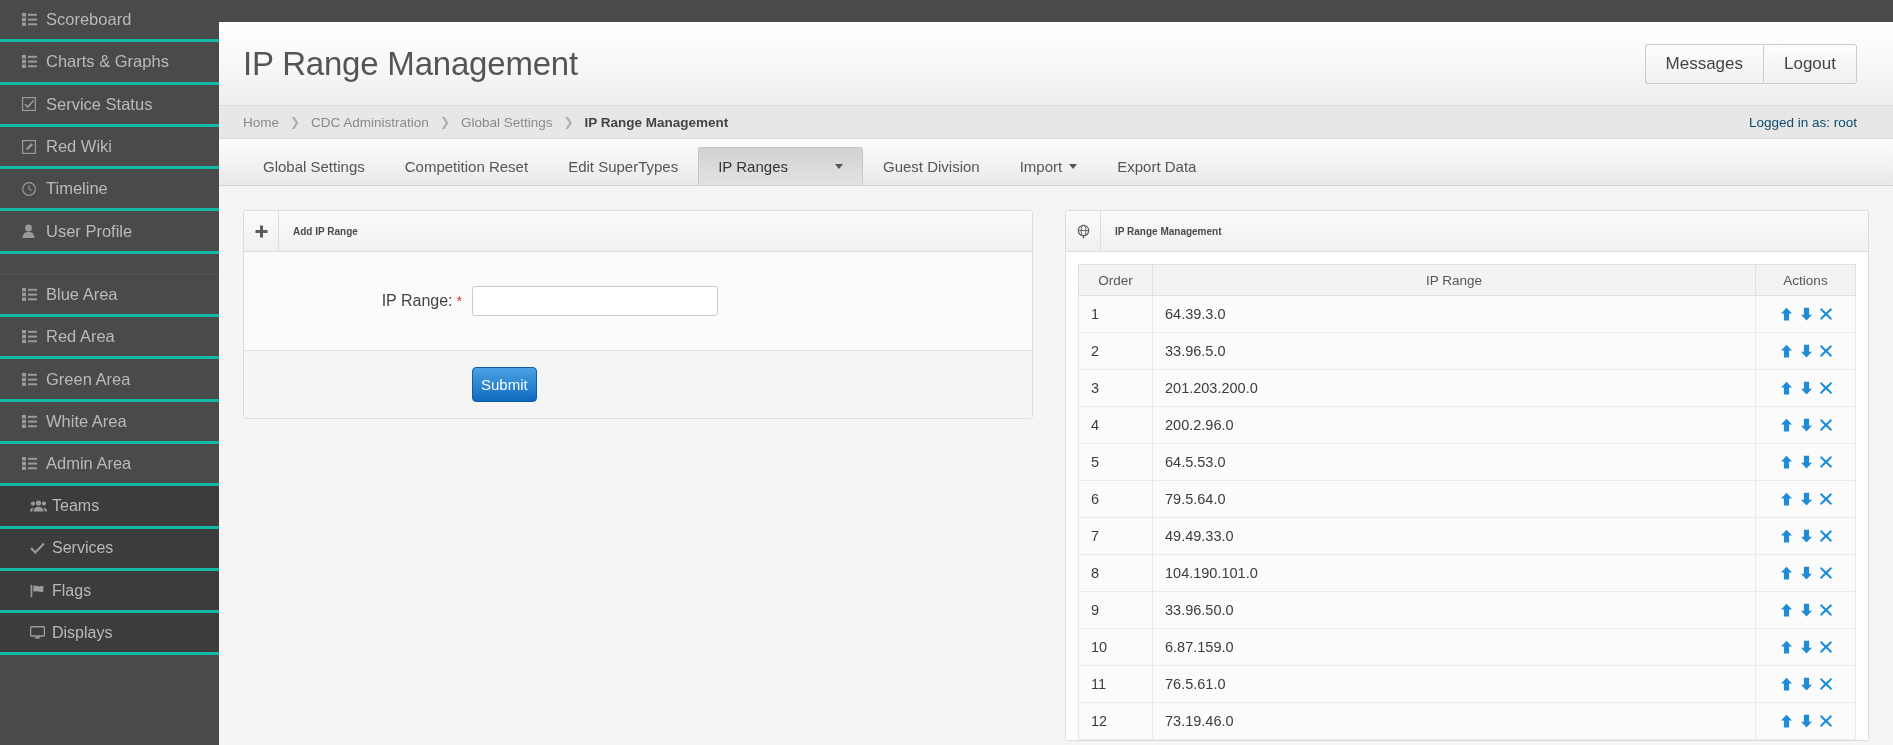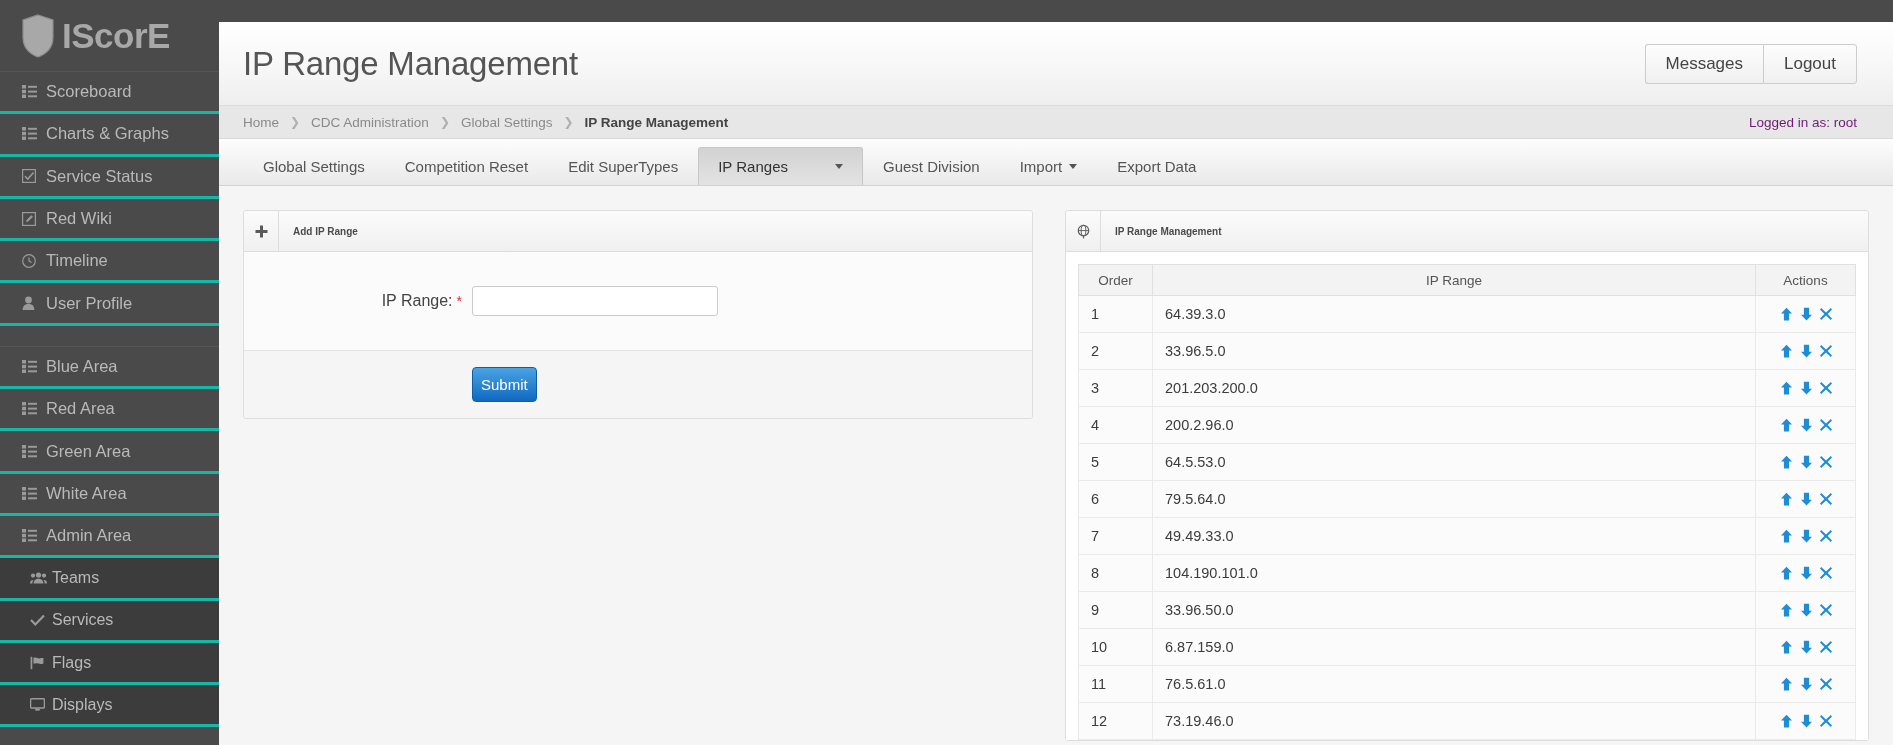--- a/index.html
+++ b/index.html
@@ -112,21 +112,21 @@
     border-bottom: 1px solid #dadada;
     display: flex;
     align-items: center;
     padding: 0 36px 0 24px;
     font-size: 13.5px;
   }
   .crumbs { display: flex; align-items: center; flex: 1 1 auto; }
   .crumbs a { color: #8a8a8a; text-decoration: none; cursor: pointer; }
   .crumbs .sep { color: #b0b0b0; margin: 0 11px; font-size: 12px; }
   .crumbs .cur { color: #444; font-weight: bold; }
-  .loggedin { color: #701a75; font-size: 13.5px; }
+  .loggedin { color: #0c4a6e; font-size: 13.5px; }
 
   .tabstrip {
     height: 47px;
     background: linear-gradient(to bottom, #fdfdfd, #e9e9e9);
     border-bottom: 1px solid #d2d2d2;
     display: flex;
     align-items: flex-end;
     padding-left: 24px;
   }
   .tab {
@@ -264,26 +264,20 @@
   td.c-range { text-align: left; }
   td.c-act { width: 100px; text-align: center; padding: 0; }
   .act-icons { display: flex; align-items: center; justify-content: center; gap: 7px; }
   .act-icons span { cursor: pointer; line-height: 0; display: inline-flex; }
   .act-icons svg { display: block; }
 </style>
 </head>
 <body>
 
 <div id="sidebar">
-  <div class="logo-area">
-    <svg class="logo-shield" viewBox="0 0 36 46">
-      <path d="M18 2 L33 7 L33 24 C33 35 26 41 18 44 C10 41 3 35 3 24 L3 7 Z" fill="#a8a8a8" stroke="#8d8d8d" stroke-width="1.2"></path>
-    </svg>
-    <span class="logo-text">IScorE</span>
-  </div>
   <div id="nav-list">
       <div class="nav-item">
         <span class="ico">
           <svg width="15" height="13" viewBox="0 0 15 13">
             <rect x="0" y="0" width="4" height="3.5" fill="#9a9a9a"></rect>
             <rect x="6" y="0.8" width="9" height="2" fill="#9a9a9a"></rect>
             <rect x="0" y="4.8" width="4" height="3.5" fill="#9a9a9a"></rect>
             <rect x="6" y="5.6" width="9" height="2" fill="#9a9a9a"></rect>
             <rect x="0" y="9.5" width="4" height="3.5" fill="#9a9a9a"></rect>
             <rect x="6" y="10.3" width="9" height="2" fill="#9a9a9a"></rect>

